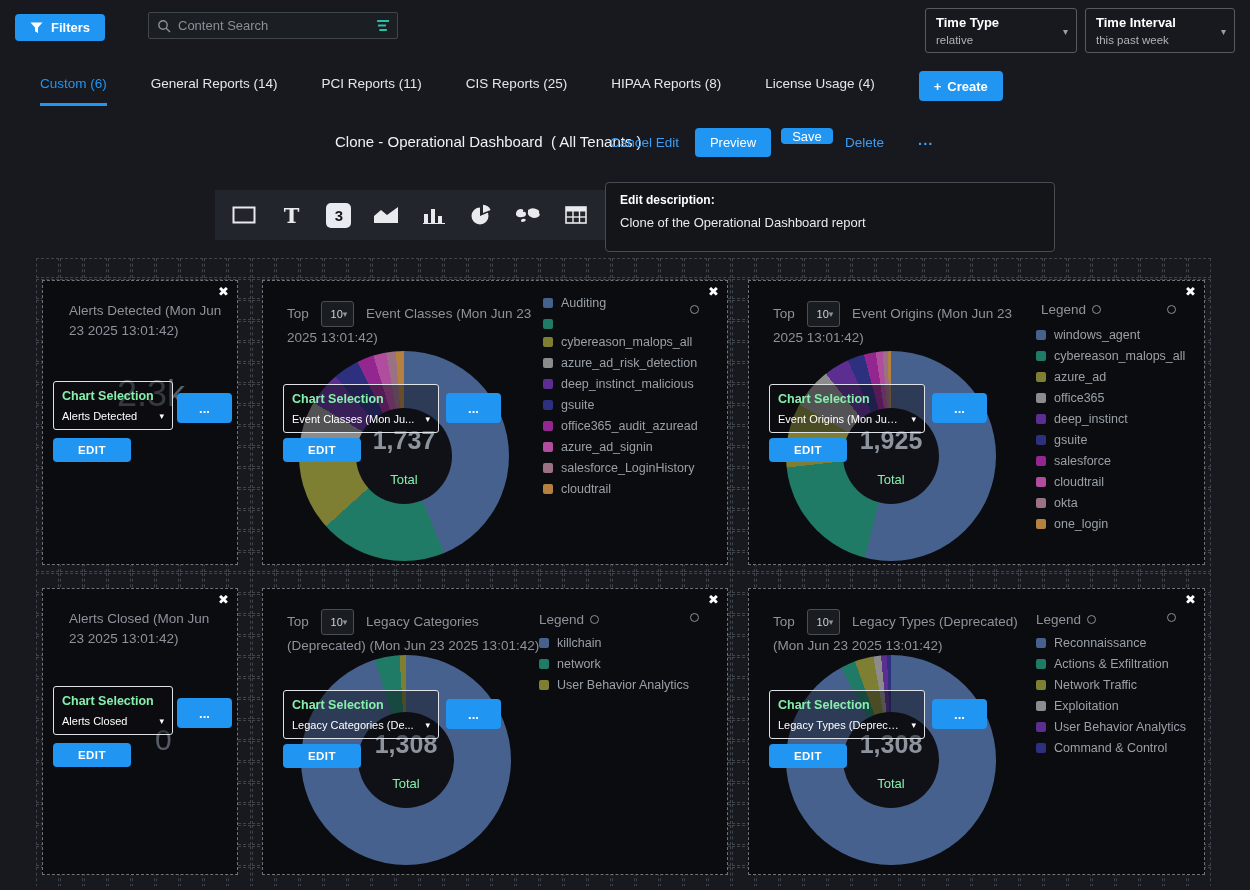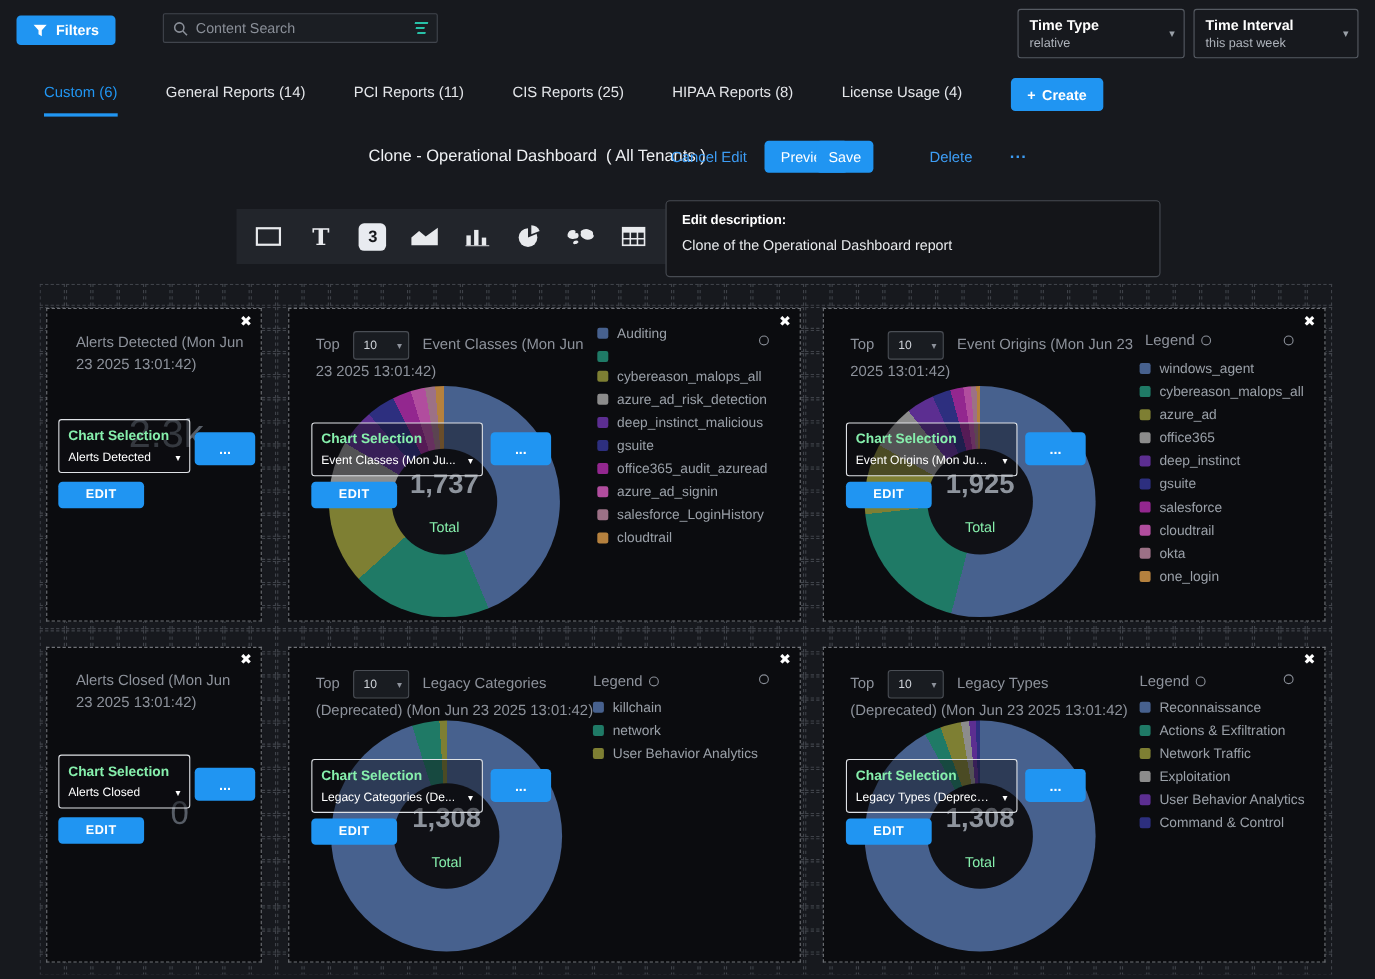--- a/index.html
+++ b/index.html
@@ -23,21 +23,21 @@
   .tab{font-size:13.5px;color:#e4e6ea;padding-bottom:12px;cursor:pointer;white-space:nowrap}
   .tab.active{color:#2196f3;border-bottom:3px solid #2196f3}
   #create-btn{height:30px;padding:0 15px;margin-top:-5px;font-size:13px;gap:6px;font-weight:bold}
   
   #doc-title{position:absolute;left:335px;top:133px;font-size:15px;color:#eff1f4;white-space:pre}
   .link{position:absolute;color:#3d9df5;font-size:13.5px;cursor:pointer;background:none;border:none;font-family:inherit}
   #cancel-edit{left:610px;top:135px}
   #delete-link{left:845px;top:135px}
   #more-link{left:918px;top:131px;font-size:15px;font-weight:bold;letter-spacing:1px}
   #preview-btn{position:absolute;left:695px;top:128px;width:76px;height:29px;font-size:13px}
-  #save-btn{position:absolute;left:742px;top:128px;width:52px;height:29px;font-size:13px}
+  #save-btn{position:absolute;left:781px;top:128px;width:52px;height:16px;font-size:13px}
   
   .icon-strip{position:absolute;left:215px;top:190px;width:390px;height:50px;background:#22252b;display:flex;align-items:center;justify-content:space-evenly}
   .tool{width:36px;height:36px;display:flex;align-items:center;justify-content:center;cursor:pointer}
   .tool-t{font-family:"DejaVu Serif",serif;font-size:21px;color:#e8eaed;font-weight:bold}
   .badge3{width:25px;height:25px;background:#e8ebf0;border-radius:5px;color:#15171b;font-weight:bold;font-size:15px;display:flex;align-items:center;justify-content:center}
   .desc-box{position:absolute;left:605px;top:182px;width:450px;height:70px;background:#141519;border:1px solid #474b52;border-radius:4px;padding:10px 14px;cursor:text}
   .desc-label{font-size:12px;font-weight:bold;color:#fff}
   .desc-value{font-size:13px;color:#e8eaed;margin-top:8px}
   
   .grid-bg{position:absolute;left:36px;top:258px;width:1177px;height:628px;display:grid;grid-template-columns:repeat(49,23px);grid-auto-rows:20px;gap:1px;overflow:hidden}
@@ -76,21 +76,21 @@
   #w5 .more-btn{left:183px;top:110px}
   #w6 .more-btn{left:183px;top:110px}
   .edit-btn{position:absolute;width:78px;height:24px;font-size:11.5px;font-weight:bold;letter-spacing:.5px;z-index:4}
   #w1 .edit-btn{left:10px;top:157px}
   #w2 .edit-btn{left:20px;top:157px}
   #w3 .edit-btn{left:20px;top:157px}
   #w4 .edit-btn{left:10px;top:154px}
   #w5 .edit-btn{left:20px;top:155px}
   #w6 .edit-btn{left:20px;top:155px}
   .w-header{position:absolute;left:24px;top:20px;color:#8d929b;font-size:13.5px;line-height:22px;z-index:3;width:258px}
-  .top-select{display:inline-flex;align-items:center;gap:18px;background:#191c21;border:1px solid #4a4e55;border-radius:3px;padding:1px 6px 1px 9px;font-size:11px;color:#cfd3d9;margin:0 8px;vertical-align:middle;cursor:pointer}
+  .top-select{display:inline-flex;align-items:center;gap:0;background:#191c21;border:1px solid #4a4e55;border-radius:3px;padding:1px 6px 1px 9px;font-size:11px;color:#cfd3d9;margin:0 8px;vertical-align:middle;cursor:pointer}
   .top-select .caret{font-size:9px;color:#8d929b}
   .donut{position:absolute;width:210px;height:210px;border-radius:50%;z-index:1;cursor:pointer}
   #w2 .donut{left:36px;top:70px}
   #w3 .donut{left:37px;top:70px}
   #w5 .donut{left:38px;top:66px}
   #w6 .donut{left:37px;top:66px}
   .hole{position:absolute;inset:57px;background:#101116;border-radius:50%;display:flex;flex-direction:column;align-items:center;justify-content:center}
   .total{font-size:25px;font-weight:bold;color:#8e949d}
   .total-sub{font-size:13px;color:#86efac;margin-top:17px}
   .legend{position:absolute;display:flex;flex-direction:column;gap:5px;z-index:2}

